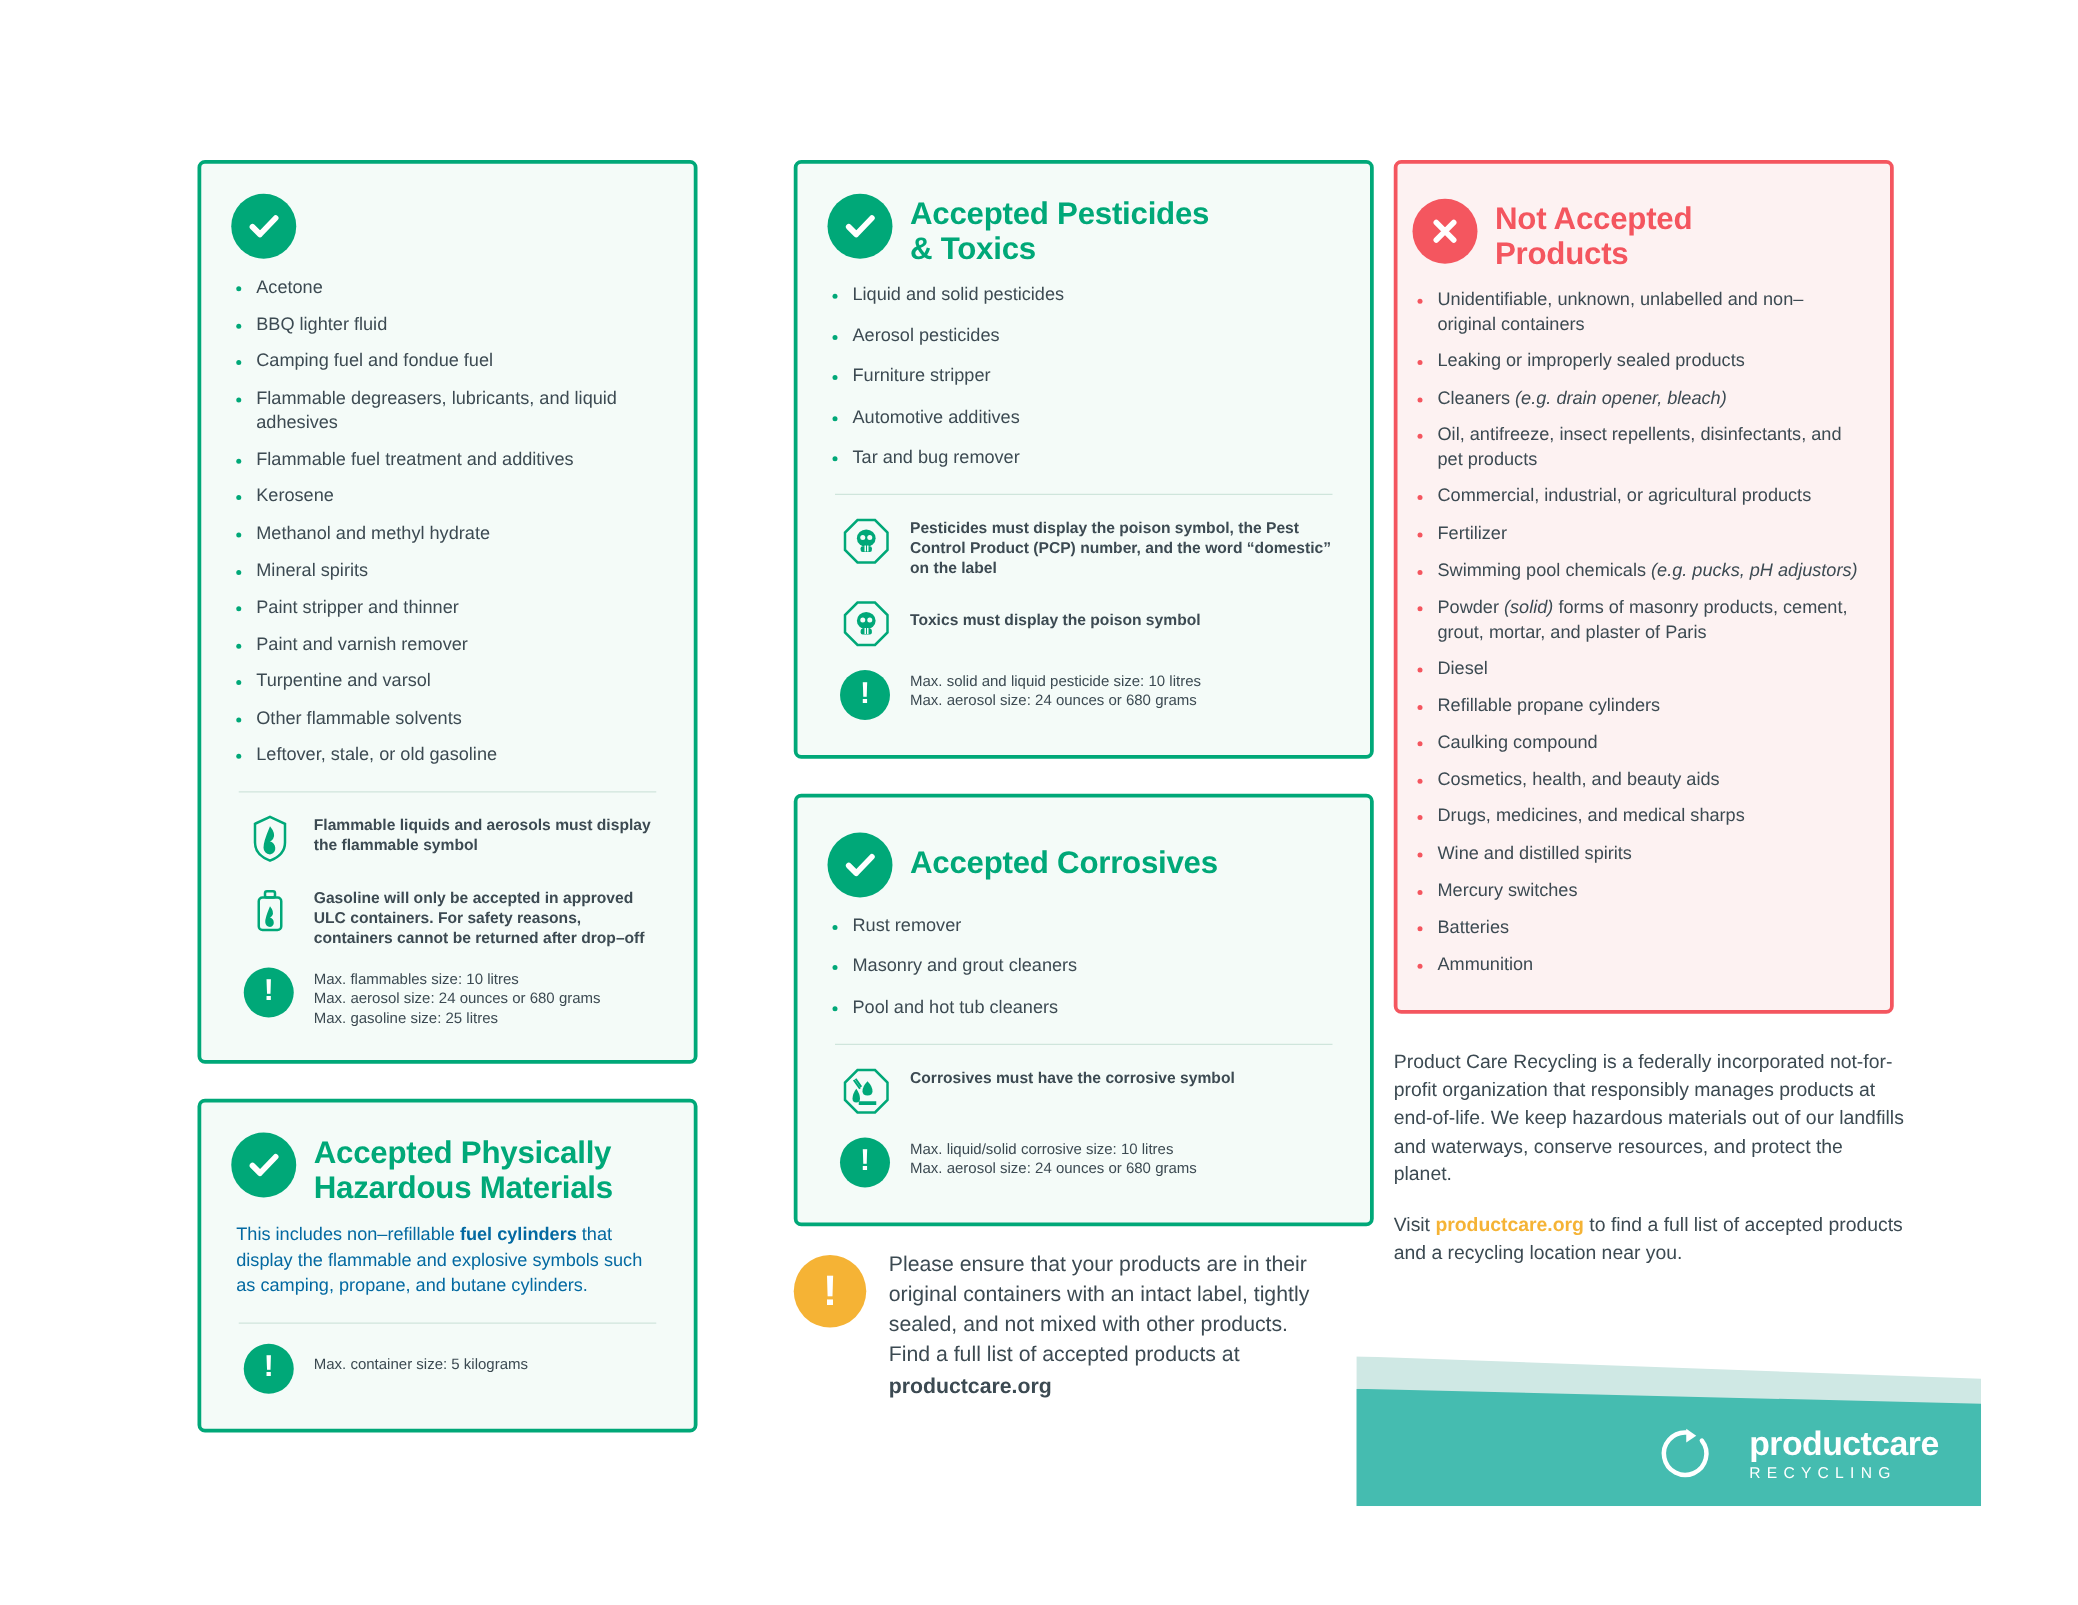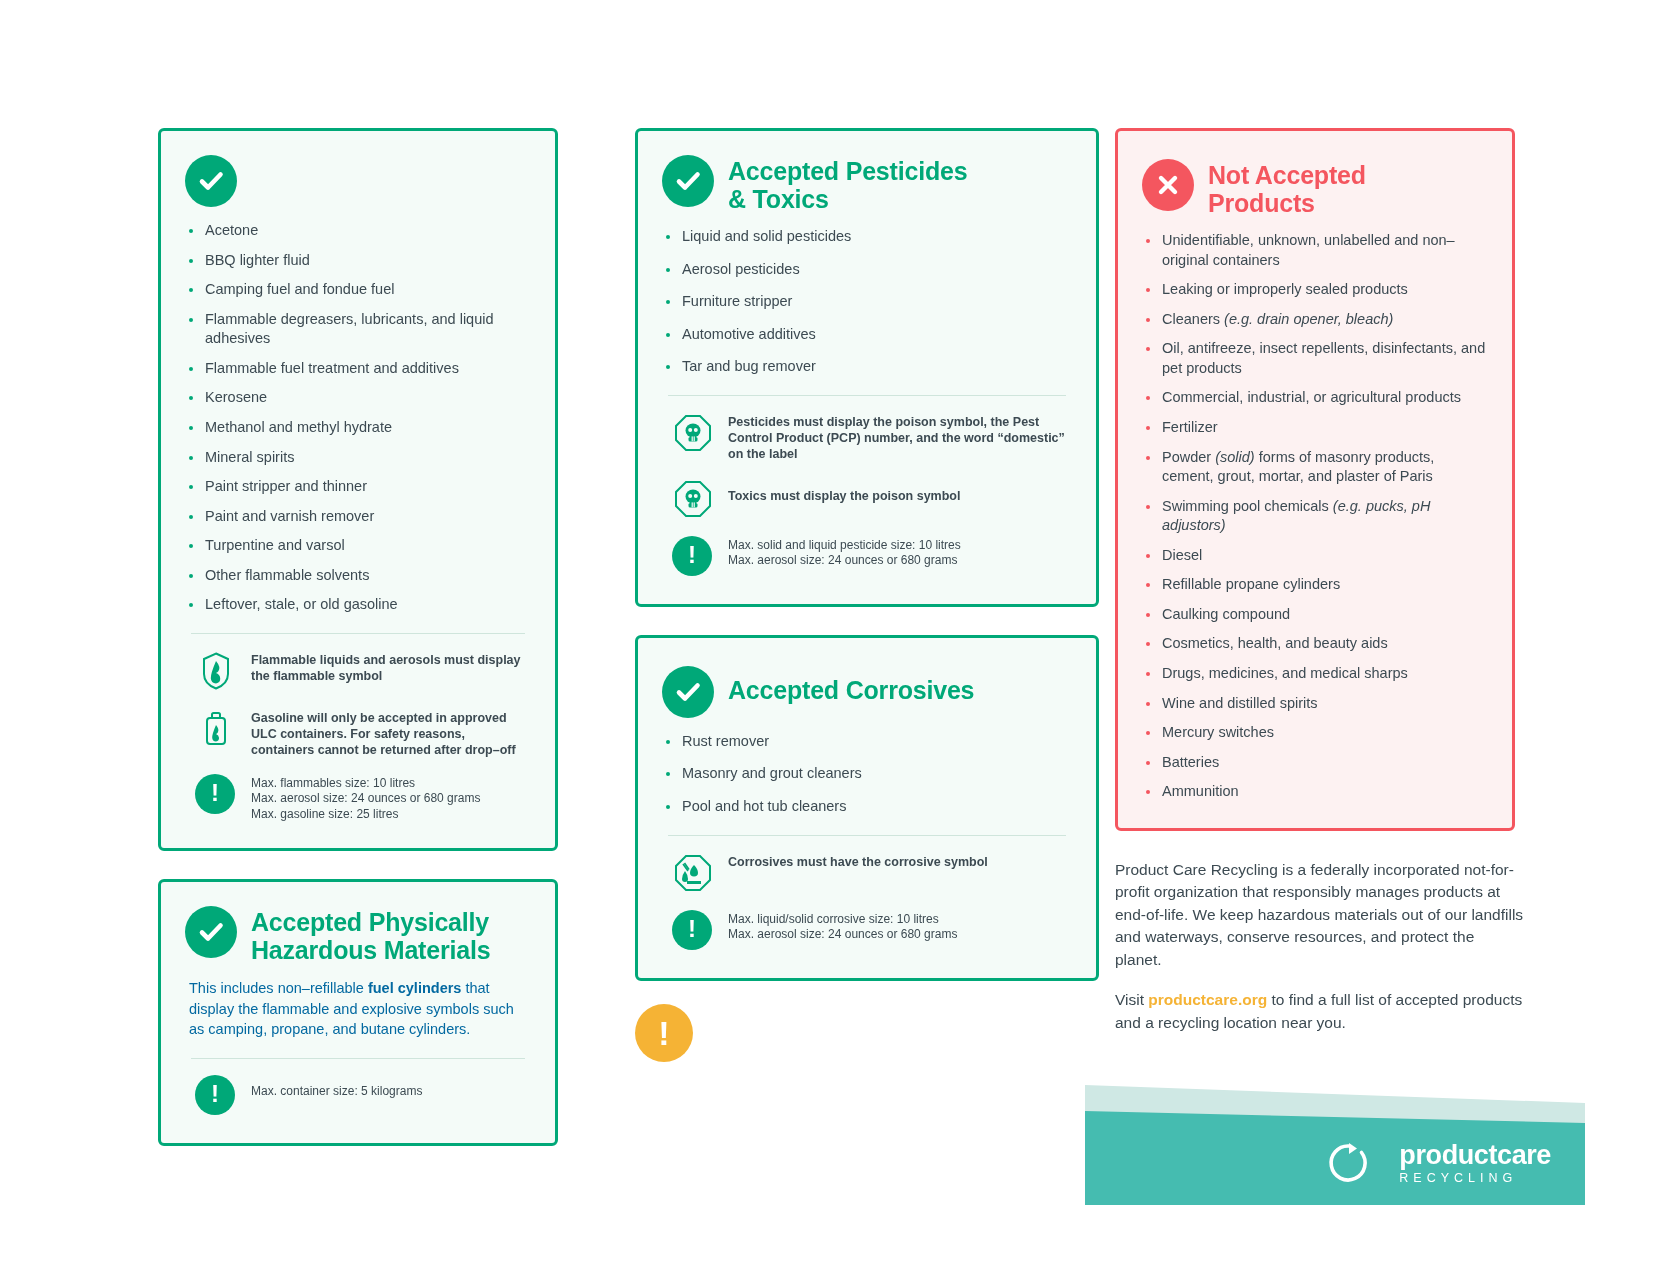--- a/index.html
+++ b/index.html
@@ -26,20 +26,21 @@
   .card {
     border: 3px solid #00a878;
     background: #f4fbf8;
     border-radius: 6px;
     padding: 22px 24px 26px 24px;
     margin-bottom: 28px;
   }
   .card.red {
     border-color: #f4565f;
     background: #fdf2f2;
+    padding-left: 12px;
   }
 
   .card-head {
     display: flex;
     align-items: flex-start;
     gap: 14px;
     margin-bottom: 14px;
   }
   .badge {
     flex: 0 0 auto;
@@ -395,20 +396,21 @@
         <div class="note-text normal sm" style="white-space:pre-line">Max. liquid/solid corrosive size: 10 litres
 Max. aerosol size: 24 ounces or 680 grams</div>
       </div>
     </div>
   </div>
 
   <div class="bottom-note">
     <div class="excl-big">
         <span>!</span>
       </div>
+    <p><span>Please ensure that your products are in their original containers with an intact label, tightly sealed, and not mixed with other products. Find a full list of accepted products at </span><b class="strong">productcare.org</b></p>
   </div>
 
   <div class="col col-3">
 
     
     <div class="card red" style="padding-top:26px">
       <div class="card-head">
         <div class="badge red">
           <svg width="28" height="28" viewBox="0 0 28 28" aria-hidden="true">
             <path d="M7 7 L21 21 M21 7 L7 21" fill="none" stroke="#ffffff" stroke-width="4.4" stroke-linecap="round"></path>
@@ -418,22 +420,22 @@
 Products</div>
       </div>
 
       <ul class="bullets" style="margin-top:14px">
         <li><span>Unidentifiable, unknown, unlabelled and non–original containers</span></li>
         <li><span>Leaking or improperly sealed products</span></li>
         <li><span>Cleaners </span><em>(e.g. drain opener, bleach)</em></li>
         <li><span>Oil, antifreeze, insect repellents, disinfectants, and pet products</span></li>
         <li><span>Commercial, industrial, or agricultural products</span></li>
         <li><span>Fertilizer</span></li>
+        <li><span>Swimming pool chemicals </span><em>(e.g. pucks, pH adjustors)</em></li>
         <li><span>Powder </span><em>(solid)</em><span> forms of masonry products, cement, grout, mortar, and plaster of Paris</span></li>
-        <li><span>Swimming pool chemicals </span><em>(e.g. pucks, pH adjustors)</em></li>
         <li><span>Diesel</span></li>
         <li><span>Refillable propane cylinders</span></li>
         <li><span>Caulking compound</span></li>
         <li><span>Cosmetics, health, and beauty aids</span></li>
         <li><span>Drugs, medicines, and medical sharps</span></li>
         <li><span>Wine and distilled spirits</span></li>
         <li><span>Mercury switches</span></li>
         <li><span>Batteries</span></li>
         <li style="margin-bottom:0"><span>Ammunition</span></li>
       </ul>

